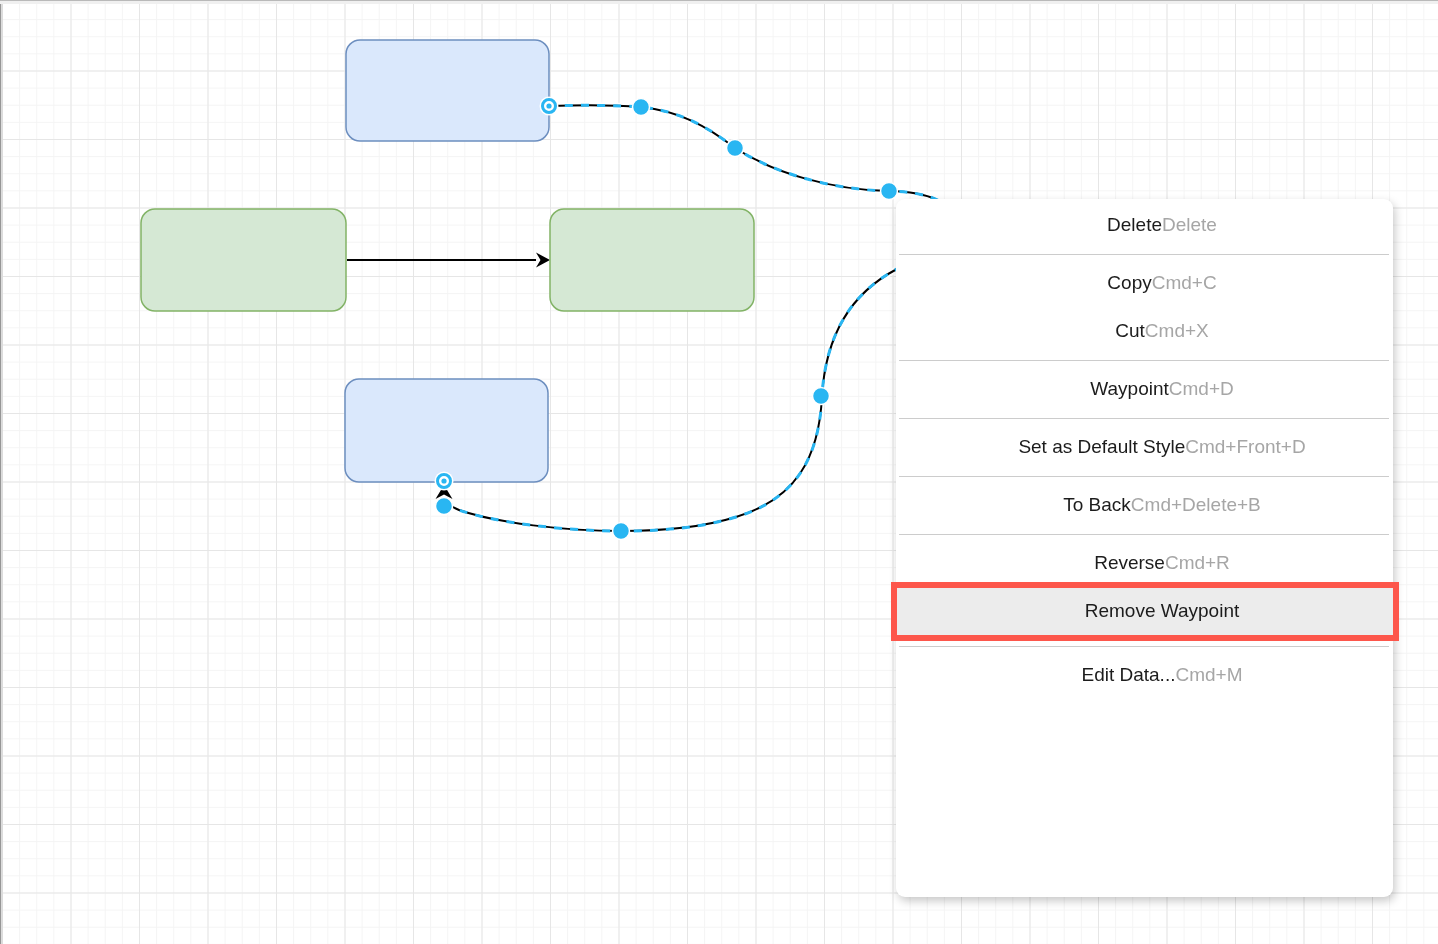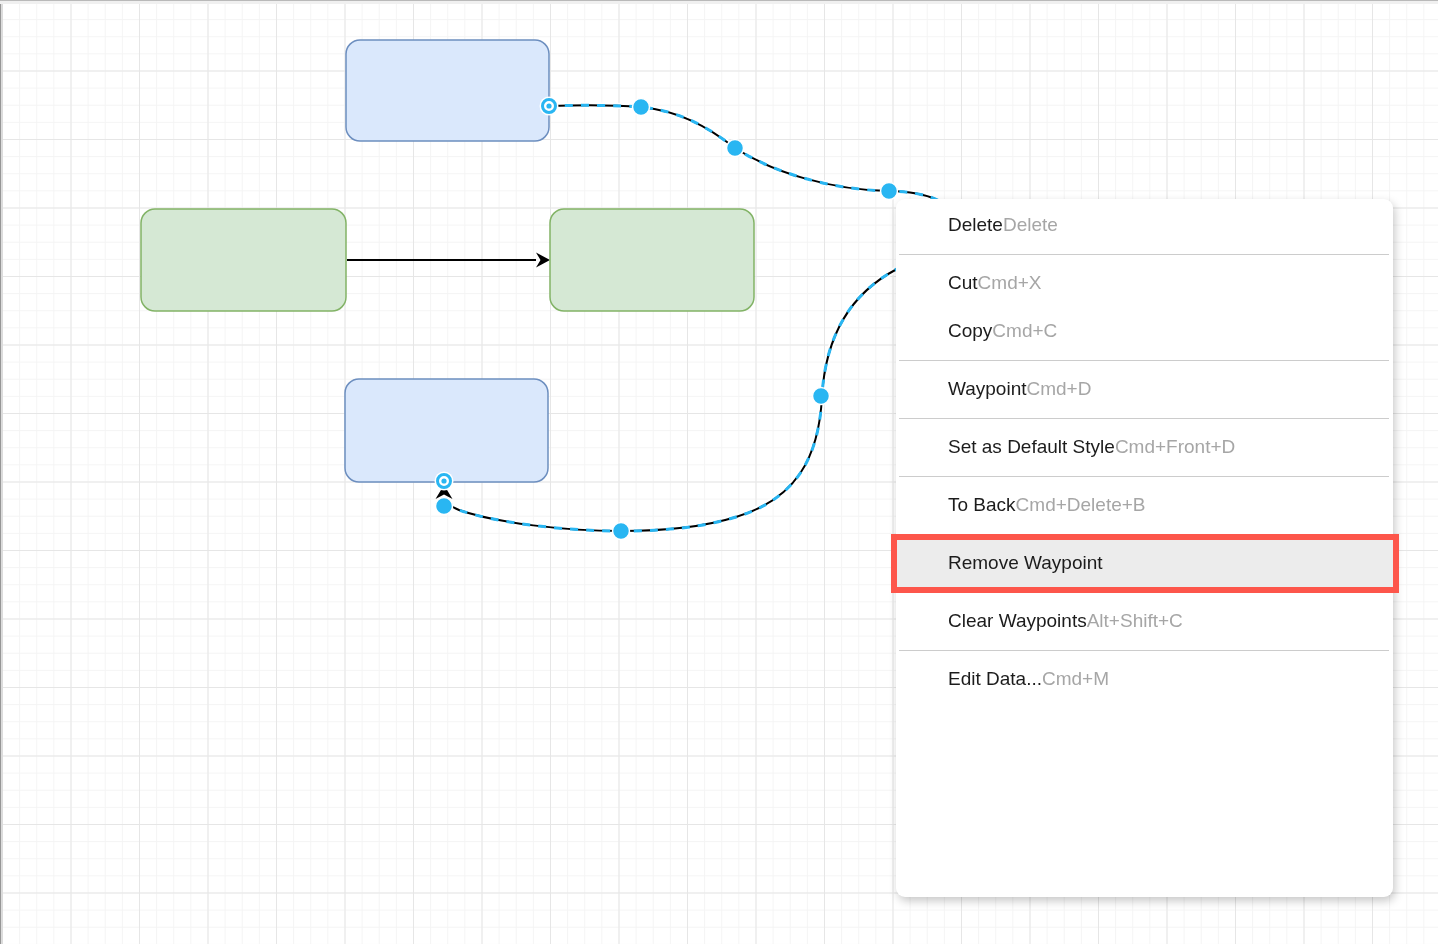--- a/index.html
+++ b/index.html
@@ -59,21 +59,21 @@
     box-shadow: 2px 4px 10px rgba(0,0,0,0.22);
     padding: 2px 0;
     z-index: 10;
     font-size: 19px;
   }
   .menu-item {
     position: relative;
     height: 48px;
     display: flex;
     align-items: center;
-    justify-content: flex-start;
+    justify-content: center;
     padding: 0 17px 0 52px;
     cursor: default;
     white-space: nowrap;
   }
   .menu-item .label    { color: var(--menu_label); }
   .menu-item .shortcut { color: var(--menu_shortcut); }
   .menu-sep {
     height: 0;
     border-top: 1px solid var(--menu_separator);
     margin: 5px 4px 4px 3px;
@@ -136,26 +136,26 @@
 
   <div id="context-menu">
 
     <div class="menu-item">
       <span class="label">Delete</span>
       <span class="shortcut">Delete</span>
     </div>
     <div class="menu-sep"></div>
 
     <div class="menu-item">
+      <span class="label">Copy</span>
+      <span class="shortcut">Cmd+C</span>
+    </div>
+    <div class="menu-item">
       <span class="label">Cut</span>
       <span class="shortcut">Cmd+X</span>
-    </div>
-    <div class="menu-item">
-      <span class="label">Copy</span>
-      <span class="shortcut">Cmd+C</span>
     </div>
     <div class="menu-sep"></div>
 
     <div class="menu-item">
       <span class="label">Waypoint</span>
       <span class="shortcut">Cmd+D</span>
     </div>
     <div class="menu-sep"></div>
 
     <div class="menu-item">
@@ -163,31 +163,31 @@
       <span class="shortcut">Cmd+Front+D</span>
     </div>
     <div class="menu-sep"></div>
 
     <div class="menu-item">
       <span class="label">To Back</span>
       <span class="shortcut">Cmd+Delete+B</span>
     </div>
     <div class="menu-sep"></div>
 
+    <div class="menu-item">
+      <span class="label">Reverse</span>
+      <span class="shortcut">Cmd+R</span>
+    </div>
     <div class="menu-item highlighted">
       <span class="label">Remove Waypoint</span>
       <span class="shortcut"></span>
       <div class="red-frame"></div>
     </div>
     <div class="menu-sep"></div>
 
-    <div class="menu-item">
-      <span class="label">Clear Waypoints</span>
-      <span class="shortcut">Alt+Shift+C</span>
-    </div>
     <div class="menu-sep"></div>
 
     <div class="menu-item">
       <span class="label">Edit Data...</span>
       <span class="shortcut">Cmd+M</span>
     </div>
   </div>
 </div>
 
 </body></html>

